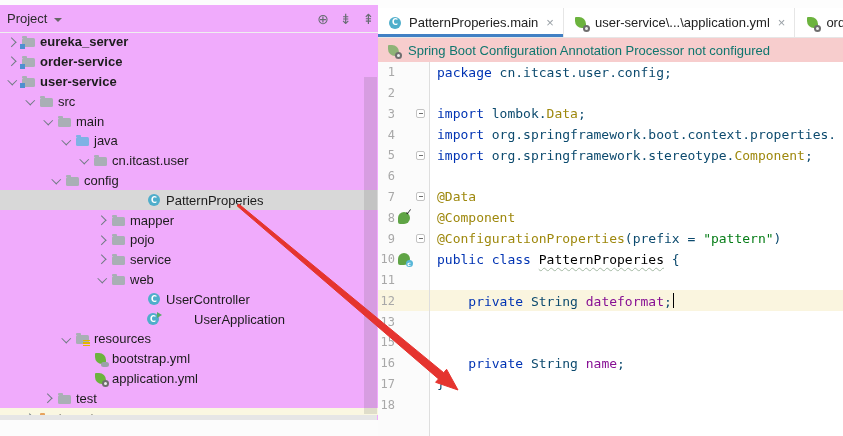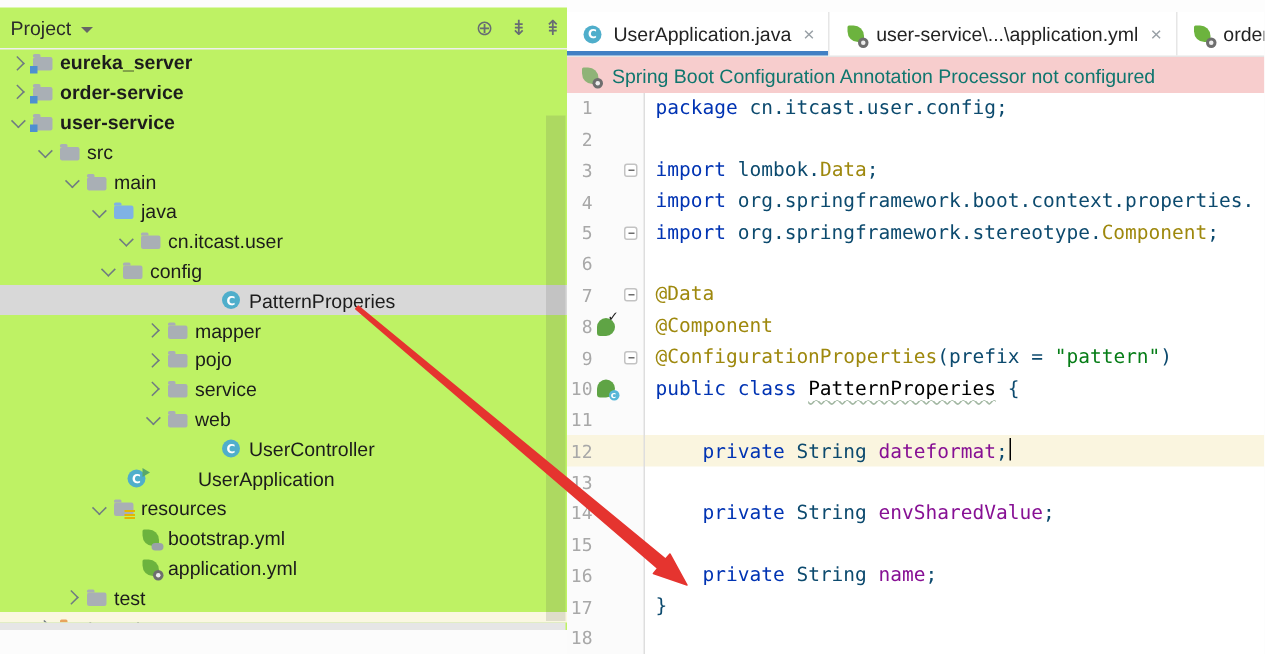--- a/index.html
+++ b/index.html
@@ -1,19 +1,19 @@
 <!DOCTYPE html>
 <html style="--keyword: #0033B3; --annotation: #9E880D; --string: #067D17; --field: #871094; --selection-bg: #D8D8D8; --target-row-bg: #FAF7E1; --banner-bg: #F7CDCD; --tab-underline: #4180C4; --current-line-bg: #FAF5DF; --arrow: #E5342F; --spring-green: #6CB33E; --class-icon-bg: #4FAECB; --folder-gray: #A9AFB5; --folder-blue: #7FB2E5; --folder-orange: #E7A45D;"><head>
 <meta charset="utf-8">
 <style>
   html,body{margin:0;padding:0;}
   .app{position:relative;width:843px;height:436px;overflow:hidden;background:#FCFCFC;
        font-family:"Liberation Sans",sans-serif;-webkit-font-smoothing:antialiased;}
   
-  .ppanel{position:absolute;left:0;top:5px;bottom:16px;width:446px;background:#bef264;
+  .ppanel{position:absolute;left:0;top:5px;bottom:16px;width:446px;background:#f0abfc;
           border-right:1px solid #D4D4D4;box-sizing:border-box;}
   .pheader{height:27px;display:flex;align-items:center;padding:0 10px 0 7px;border-bottom:1px solid #EFEFEF;}
   .ptitle{font-size:13px;color:#2B2B2B;}
   .pcaret{width:0;height:0;border-left:4px solid transparent;border-right:4px solid transparent;
           border-top:4px solid #666;margin-left:7px;margin-top:2px;}
   .ptools{margin-left:auto;display:flex;align-items:center;gap:11px;}
   .ticon{font-family:"DejaVu Sans",sans-serif;font-size:14px;color:#676C73;line-height:1;cursor:default;}
   .tsep{width:1px;height:15px;background:#D8D8D8;}
   .ptree{position:absolute;top:27px;left:0;right:0;bottom:5px;overflow:hidden;font-size:13px;color:#1C1C1C;}
   .trow{height:19.8px;display:flex;align-items:center;box-sizing:border-box;}
@@ -157,21 +157,21 @@
         </div>
         <div class="trow" style="padding-left: 76px;">
           <span class="chevslot">
             <span class="chev exp"></span>
           </span>
           <span class="icn">
             <span class="fbase"></span>
           </span>
           <span class="tlabel">cn.itcast.user</span>
         </div>
-        <div class="trow" style="padding-left: 64px;">
+        <div class="trow" style="padding-left: 48px;">
           <span class="chevslot">
             <span class="chev exp"></span>
           </span>
           <span class="icn">
             <span class="fbase"></span>
           </span>
           <span class="tlabel">config</span>
         </div>
         <div class="trow sel" style="padding-left: 130px;">
           <span class="chevslot"></span>
@@ -216,21 +216,21 @@
           </span>
           <span class="tlabel">web</span>
         </div>
         <div class="trow" style="padding-left: 130px;">
           <span class="chevslot"></span>
           <span class="icn">
             <span class="clscir"></span>
           </span>
           <span class="tlabel">UserController</span>
         </div>
-        <div class="trow" style="padding-left: 38px; gap: 29px;">
+        <div class="trow" style="padding-left: 100px; gap: 29px;">
           <span class="chevslot"></span>
           <span class="icn">
             <span class="clscir"></span>
             <span class="runtri"></span>
           </span>
           <span class="tlabel">UserApplication</span>
         </div>
         <div class="trow" style="padding-left: 58px;">
           <span class="chevslot">
             <span class="chev exp"></span>
@@ -280,21 +280,21 @@
     <div class="hscroll"></div>
   </div>
 
   <div class="editor">
     <div class="tabspacer"></div>
     <div class="tabbar">
       <div class="tab active">
         <span class="icn">
             <span class="clscir"></span>
           </span>
-        <span>UserApplication.java</span>
+        <span>PatternProperies.main</span>
         <span class="close">×</span>
       </div>
       <div class="tab">
         <span class="icn">
             <span class="leaf"></span>
             <span class="gearov"></span>
           </span>
         <span>user-service\...\application.yml</span>
         <span class="close">×</span>
       </div>
@@ -400,26 +400,20 @@
             <span class="fslot"></span>
             <span class="ltext"><span class="tk-pl">    </span><span class="tk-kw">private</span><span class="tk-pl"> String </span><span class="tk-fld">dateformat</span><span class="tk-pl">;</span><span class="caret"></span></span>
           </div>
           <div class="cline">
             <span class="lnum">13</span>
             <span class="gslot"></span>
             <span class="fslot"></span>
             <span class="ltext"></span>
           </div>
           <div class="cline">
-            <span class="lnum">14</span>
-            <span class="gslot"></span>
-            <span class="fslot"></span>
-            <span class="ltext"><span class="tk-pl">    </span><span class="tk-kw">private</span><span class="tk-pl"> String </span><span class="tk-fld">envSharedValue</span><span class="tk-pl">;</span></span>
-          </div>
-          <div class="cline">
             <span class="lnum">15</span>
             <span class="gslot"></span>
             <span class="fslot"></span>
             <span class="ltext"></span>
           </div>
           <div class="cline">
             <span class="lnum">16</span>
             <span class="gslot"></span>
             <span class="fslot"></span>
             <span class="ltext"><span class="tk-pl">    </span><span class="tk-kw">private</span><span class="tk-pl"> String </span><span class="tk-fld">name</span><span class="tk-pl">;</span></span>

